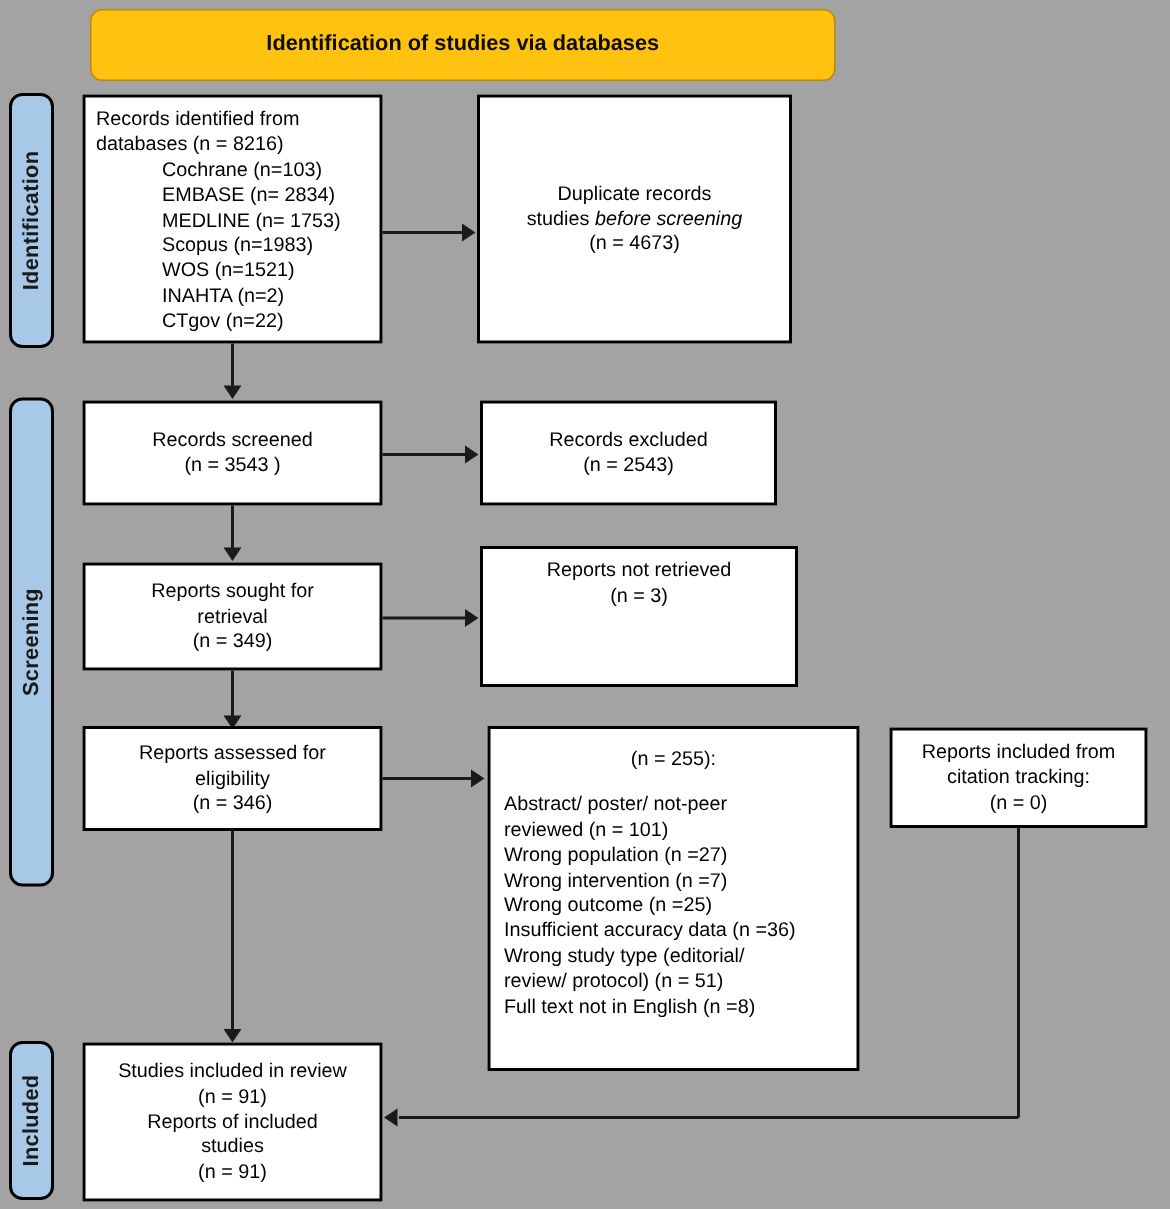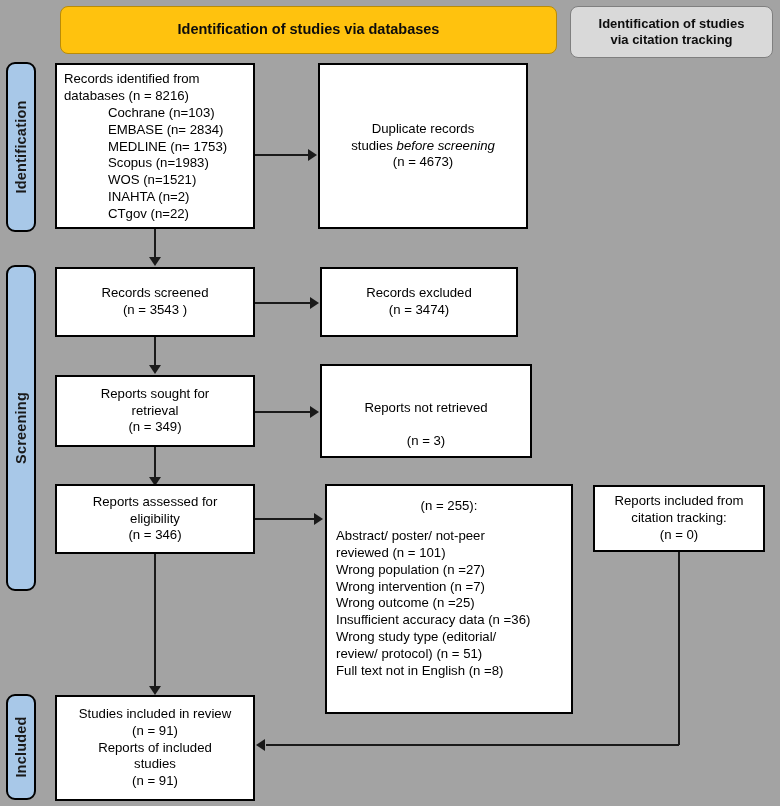--- a/index.html
+++ b/index.html
@@ -135,26 +135,20 @@
 </style>
 </head>
 <body>
 
 <div id="canvas">
 
   <div class="banner banner-db" style="left:60px; top:6px; width:497px; height:48px;">
     <span>Identification of studies via databases</span>
   </div>
 
-  <div class="banner banner-cite" style="left:570px; top:6px; width:203px; height:52px;">
-    <span>
-      <span>Identification of studies</span><br>
-      <span>via citation tracking</span>
-    </span>
-  </div>
 
   <div class="phase-bar" style="left:6px; top:62px; width:30px; height:170px;">
     <span class="phase-label">Identification</span>
   </div>
 
   <div class="phase-bar" style="left:6px; top:265px; width:30px; height:326px;">
     <span class="phase-label">Screening</span>
   </div>
 
   <div class="phase-bar" style="left:6px; top:694px; width:30px; height:106px;">
@@ -187,36 +181,36 @@
   <div class="vline" style="left:154px; top:229px; height:30px;"></div>
   <div class="arrow-down" style="left:149px; top:257px;"></div>
 
   <div class="box center" style="left:55px; top:267px; width:200px; height:70px;">
     <div>Records screened</div>
     <div>(n = 3543 )</div>
   </div>
 
   <div class="box center" style="left:320px; top:267px; width:198px; height:70px;text-align:right;">
     <div>Records excluded</div>
-    <div>(n = 3474)</div>
+    <div>(n = 2543)</div>
   </div>
 
   <div class="hline" style="left:255px; top:302px; width:56px;"></div>
   <div class="arrow-right" style="left:310px; top:297px;"></div>
 
   <div class="vline" style="left:154px; top:337px; height:30px;"></div>
   <div class="arrow-down" style="left:149px; top:365px;"></div>
 
   <div class="box center" style="left:55px; top:375px; width:200px; height:72px;">
     <div>Reports sought for</div>
     <div>retrieval</div>
     <div>(n = 349)</div>
   </div>
 
-  <div class="box topcenter" style="left:320px; top:364px; width:212px; height:94px; justify-content:flex-end; gap:16px;">
+  <div class="box topcenter" style="left:320px; top:364px; width:212px; height:94px; justify-content:flex-start; ">
     <div>Reports not retrieved</div>
     <div>(n = 3)</div>
   </div>
 
   <div class="hline" style="left:255px; top:411px; width:56px;"></div>
   <div class="arrow-right" style="left:310px; top:406px;"></div>
 
   <div class="vline" style="left:154px; top:447px; height:32px;"></div>
   <div class="arrow-down" style="left:149px; top:477px;"></div>
 

